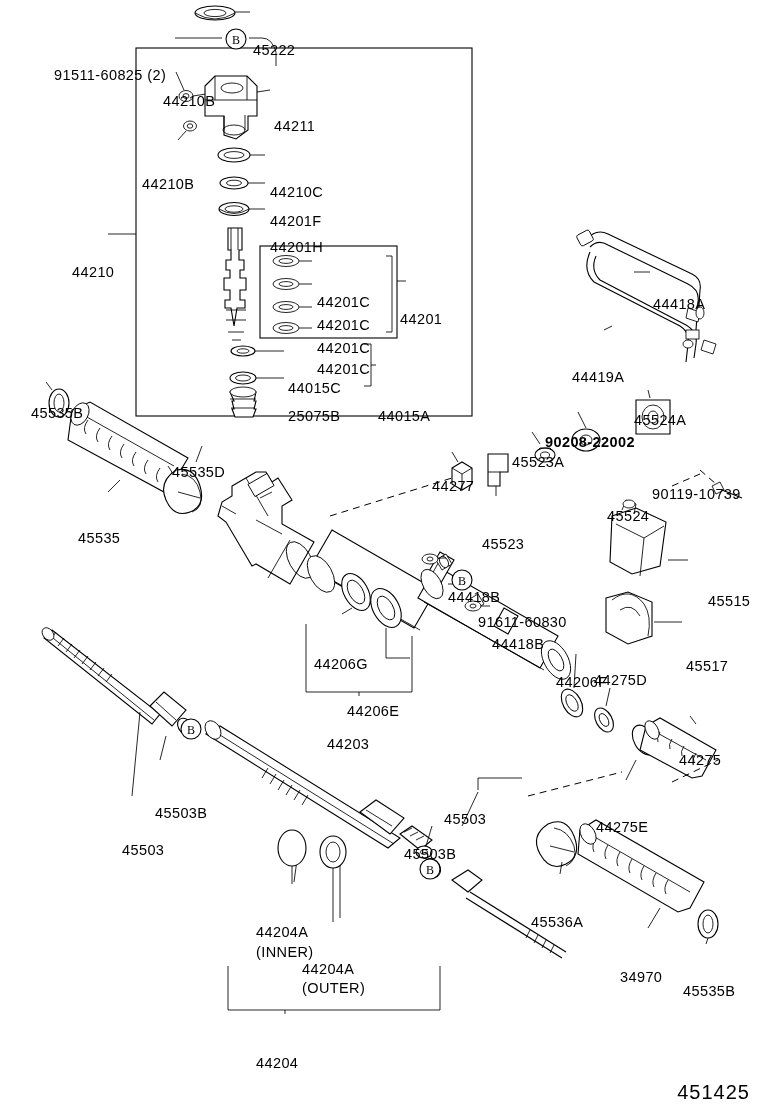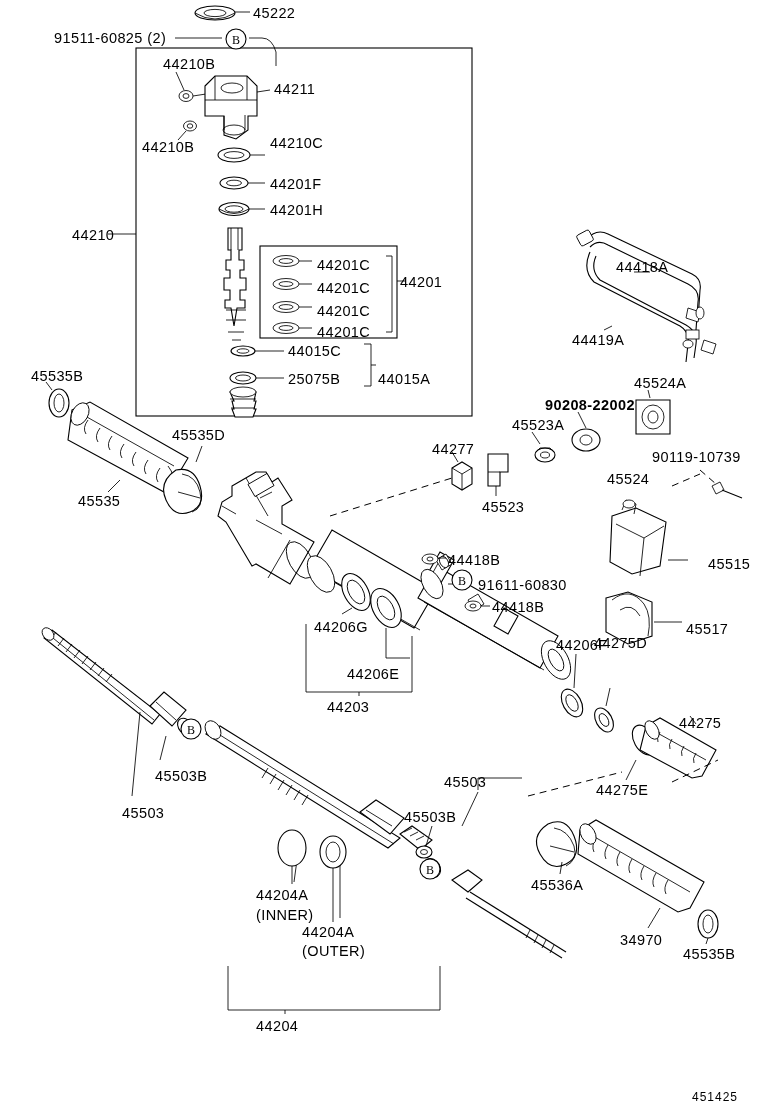--- a/index.html
+++ b/index.html
@@ -18,26 +18,27 @@
     overflow: hidden;
   }
   .lbl {
     position: absolute;
     font-family: "Liberation Sans", sans-serif;
     font-size: 14.5px;
     letter-spacing: 0.4px;
     color: #000000;
     white-space: pre;
     line-height: 1.05;
+    margin-top: 37px;
   }
   .sheetcode {
     position: absolute;
-    right: 22px;
+    right: 10px;
     bottom: 8px;
-    font-size: 12px;
+    font-size: 20px;
     letter-spacing: 1px;
     color: #000;
   }
   svg.layer {
     position: absolute;
     left: 0;
     top: 0;
     width: 760px;
     height: 1112px;
   }
@@ -456,33 +457,33 @@
       <text x="430" y="873.5" text-anchor="middle" class="btxt">B</text>
     </g>
   </svg>
 
   <div id="labels-host">
       <div class="lbl" style="left: 253px; top: 6px;">45222</div>
       <div class="lbl" style="left: 54px; top: 31px;">91511-60825 (2)</div>
       <div class="lbl" style="left: 163px; top: 57px;">44210B</div>
       <div class="lbl" style="left: 274px; top: 82px;">44211</div>
       <div class="lbl" style="left: 142px; top: 140px;">44210B</div>
-      <div class="lbl" style="left: 270px; top: 136px; text-align: right;">44210C</div>
+      <div class="lbl" style="left: 270px; top: 148px; text-align: right;">44210C</div>
       <div class="lbl" style="left: 270px; top: 177px;">44201F</div>
       <div class="lbl" style="left: 270px; top: 203px;">44201H</div>
       <div class="lbl" style="left: 72px; top: 228px; text-align: right;">44210</div>
       <div class="lbl" style="left: 317px; top: 258px;">44201C</div>
       <div class="lbl" style="left: 317px; top: 281px;">44201C</div>
       <div class="lbl" style="left: 400px; top: 275px;">44201</div>
       <div class="lbl" style="left: 317px; top: 304px;">44201C</div>
       <div class="lbl" style="left: 317px; top: 325px;">44201C</div>
       <div class="lbl" style="left: 288px; top: 344px;">44015C</div>
       <div class="lbl" style="left: 288px; top: 372px;">25075B</div>
       <div class="lbl" style="left: 378px; top: 372px;">44015A</div>
-      <div class="lbl" style="left: 616px; top: 260px;">44418A</div>
+      <div class="lbl" style="left: 653px; top: 260px;">44418A</div>
       <div class="lbl" style="left: 572px; top: 333px;">44419A</div>
       <div class="lbl" style="left: 31px; top: 369px;">45535B</div>
       <div class="lbl" style="left: 172px; top: 428px;">45535D</div>
       <div class="lbl" style="left: 78px; top: 494px;">45535</div>
       <div class="lbl" style="left: 432px; top: 442px;">44277</div>
       <div class="lbl" style="left: 482px; top: 500px;">45523</div>
       <div class="lbl" style="left: 512px; top: 418px;">45523A</div>
       <div class="lbl" style="left: 545px; top: 398px; font-weight: bold;">90208-22002</div>
       <div class="lbl" style="left: 634px; top: 376px;">45524A</div>
       <div class="lbl" style="left: 607px; top: 472px;">45524</div>

